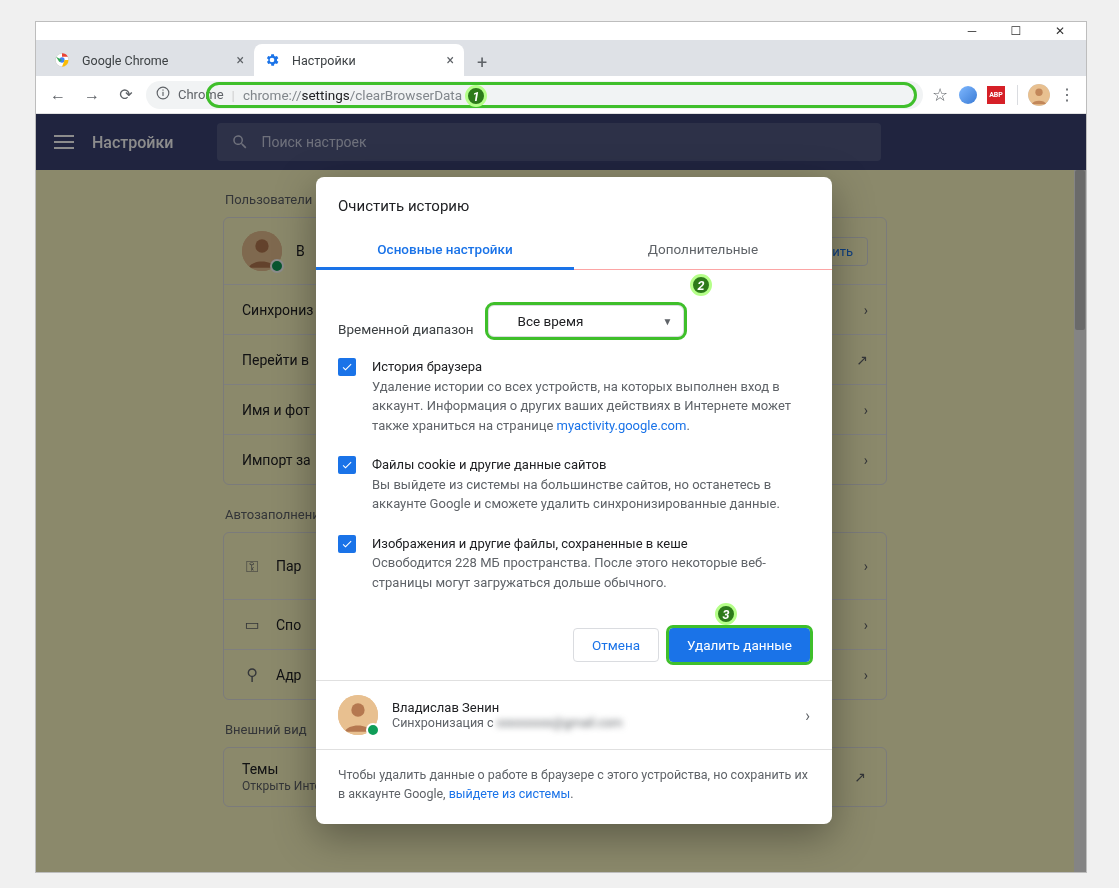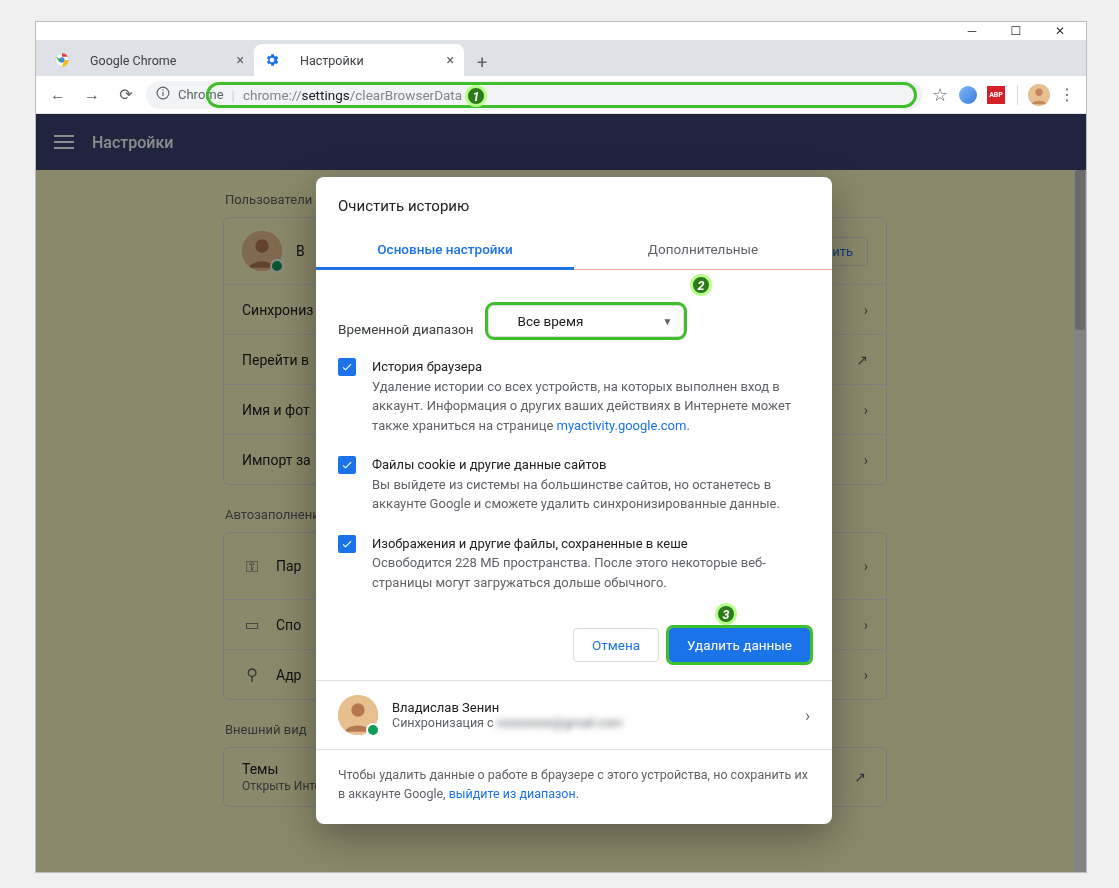--- a/index.html
+++ b/index.html
@@ -6,21 +6,21 @@
 body { background: #f0f0f0; width: 1119px; height: 888px; overflow: hidden; position: relative; }
 
 .window { position: absolute; left: 35px; top: 21px; width: 1052px; height: 852px; background: #fff; border: 1px solid #bdbdbd; display: flex; flex-direction: column; }
 
 
 .titlebar { height: 18px; background: #fff; display: flex; justify-content: flex-end; align-items: center; padding: 0 4px; }
 .win-btn { width: 44px; height: 18px; display: flex; align-items: center; justify-content: center; color: #333; font-size: 12px; }
 
 
 .tabstrip { height: 36px; background: #dee1e6; display: flex; align-items: flex-end; padding-left: 8px; }
-.tab { height: 32px; min-width: 210px; background: #dee1e6; border-radius: 8px 8px 0 0; display: flex; align-items: center; padding: 0 10px; gap: 20px; font-size: 12.5px; color: #3c4043; position: relative; }
+.tab { height: 32px; min-width: 210px; background: #dee1e6; border-radius: 8px 8px 0 0; display: flex; align-items: center; padding: 0 10px; gap: 12px; font-size: 12.5px; color: #3c4043; position: relative; }
 .tab.active { background: #fff; }
 .tab .favicon { width: 16px; height: 16px; }
 .tab .closex { margin-left: auto; color: #5f6368; font-size: 14px; }
 .newtab { width: 28px; height: 28px; display: flex; align-items: center; justify-content: center; color: #5f6368; font-size: 18px; margin-left: 4px; }
 
 
 .toolbar { height: 38px; background: #fff; display: flex; align-items: center; gap: 6px; padding: 0 8px; border-bottom: 1px solid #e2e2e2; }
 .nav-btn { width: 28px; height: 28px; display: flex; align-items: center; justify-content: center; color: #5f6368; border-radius: 50%; }
 .omnibox { flex: 1; height: 28px; background: #f1f3f4; border-radius: 14px; display: flex; align-items: center; padding: 0 10px; gap: 8px; color: #5f6368; font-size: 13.5px; position: relative; }
 .omnibox .secure { color: #5f6368; font-size: 13px; }
@@ -180,20 +180,26 @@
 
   <div class="content">
 
     <div class="page-header">
       <div class="burger">
           <span></span>
           <span></span>
           <span></span>
         </div>
       <div class="page-title">Настройки</div>
+      <div class="search-box">
+        <svg viewBox="0 0 24 24" fill="#c9cde0">
+            <path d="M15.5 14h-.8l-.3-.3a6.5 6.5 0 1 0-.7.7l.3.3v.8l5 5 1.5-1.5Zm-6 0A4.5 4.5 0 1 1 14 9.5 4.5 4.5 0 0 1 9.5 14Z"></path>
+          </svg>
+        <span>Поиск настроек</span>
+      </div>
     </div>
 
     <div class="settings-body">
       <div class="section">
         <div class="section-label">Пользователи</div>
         <div class="card">
           <div class="row">
             <div style="position:relative">
               <div class="avatar-md"><svg viewBox="0 0 24 24">
                     <rect width="24" height="24" fill="#e8c090"></rect>
@@ -326,21 +332,21 @@
           <div class="badge-green"></div>
         </div>
         <div class="user-text">
           <div>Владислав Зенин</div>
           <div class="sub"><span>Синхронизация с </span><span class="blur">xxxxxxxxx@gmail.com</span></div>
         </div>
         <span class="user-row-arrow">›</span>
       </div>
 
       <div class="modal-footer">
-        <span>Чтобы удалить данные о работе в браузере с этого устройства, но сохранить их в аккаунте Google, </span><a href="#">выйдите из диапазон</a><span>.</span>
+        <span>Чтобы удалить данные о работе в браузере с этого устройства, но сохранить их в аккаунте Google, </span><a href="#">выйдете из системы</a><span>.</span>
       </div>
     </div>
 
   </div>
 </div>
 
 <div class="annot" style="left:465px; top:85px">1</div>
 <div class="annot" style="left:690px; top:274px">2</div>
 <div class="annot" style="left:715px; top:603px">3</div>
 

